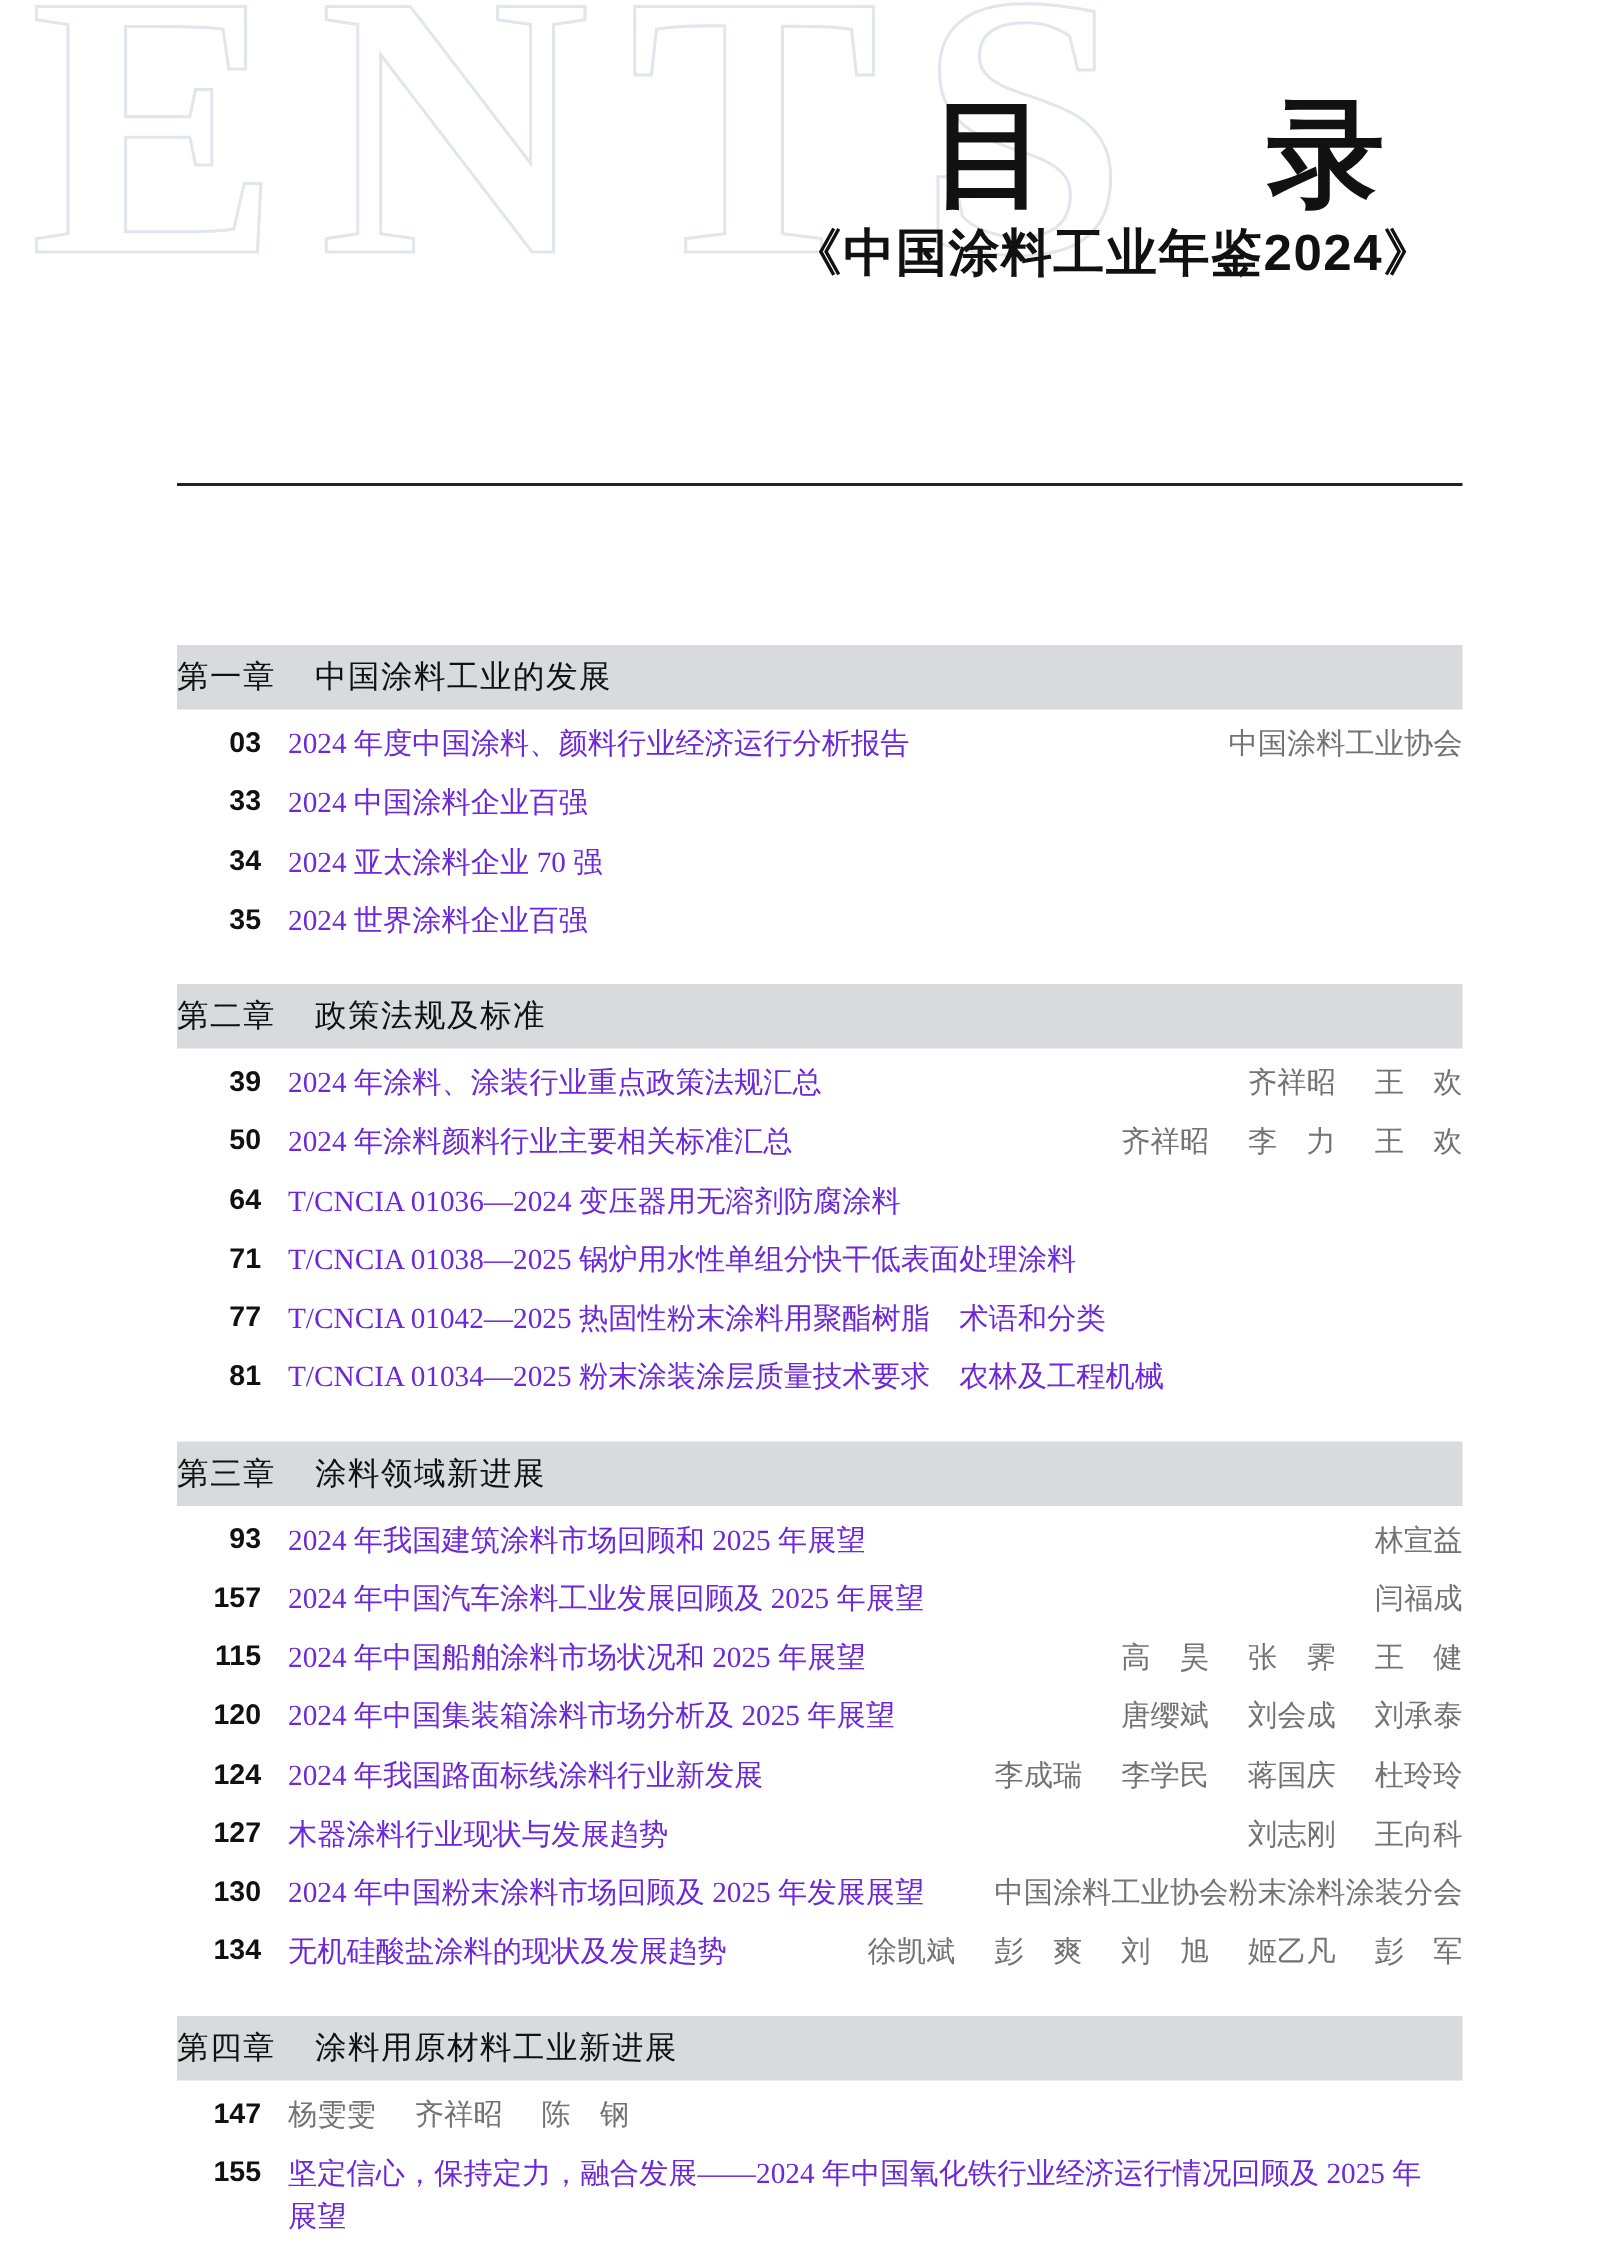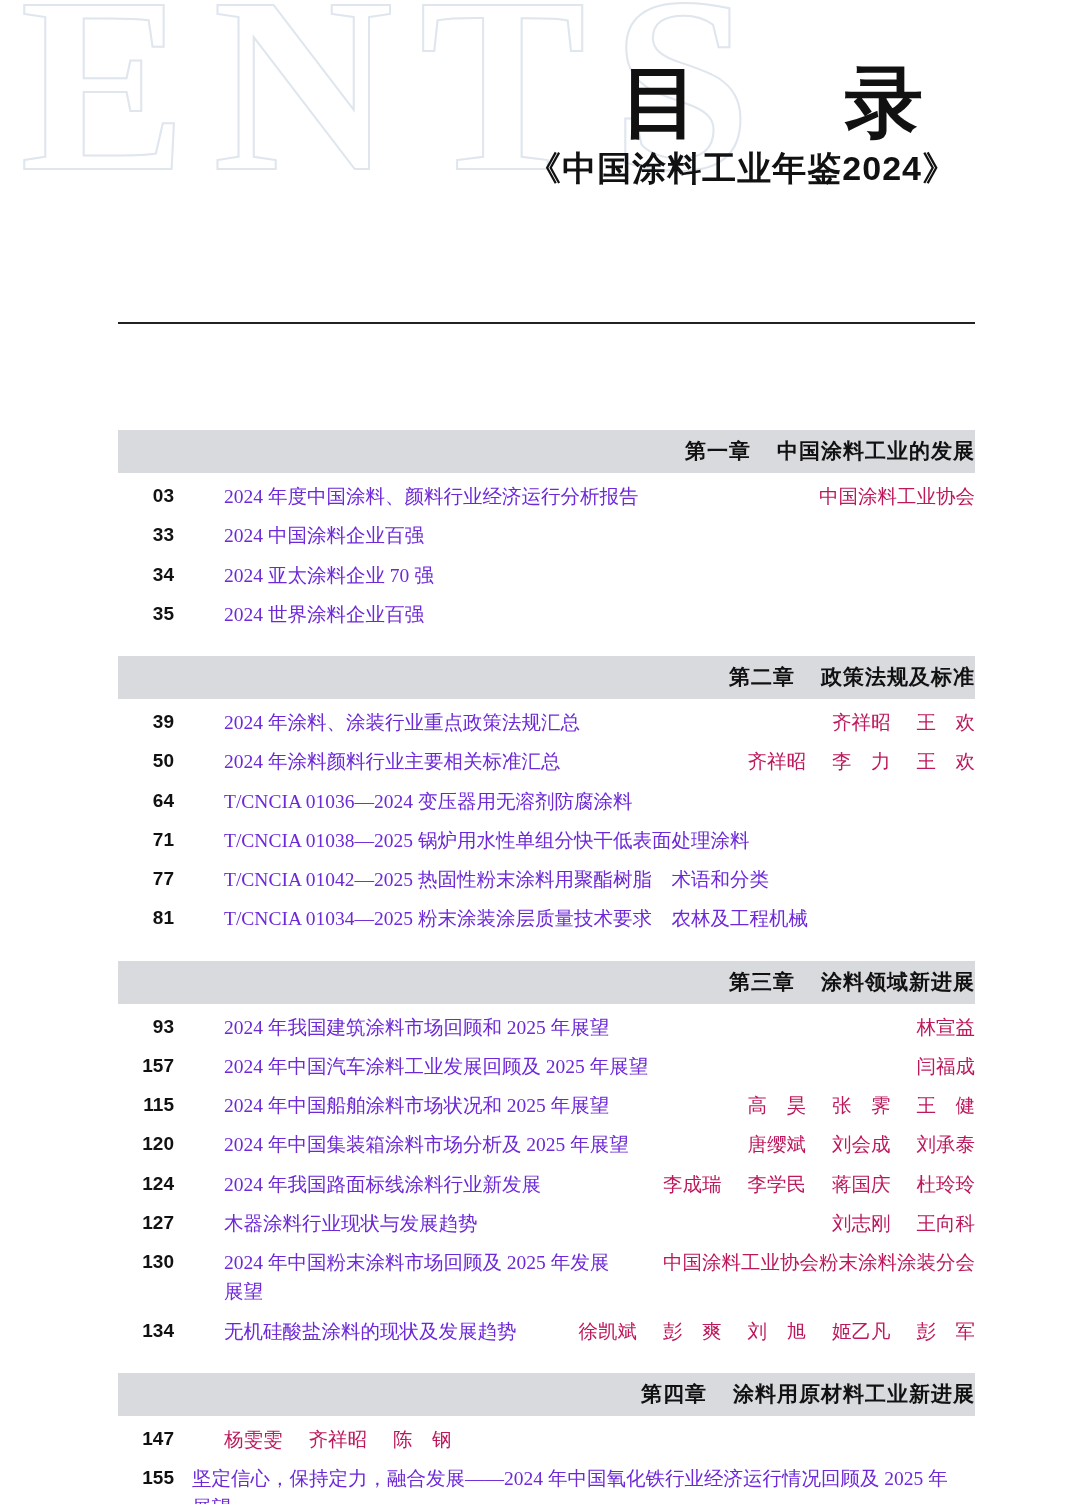--- a/index.html
+++ b/index.html
@@ -71,61 +71,60 @@
     left: 118px;
     right: 105px;
     top: 430px;
   }
 
   .chapter {
     margin-bottom: 8px;
   }
   .chapter-bar {
     background: #d9dade;
-    text-align: right;
+    text-align: left;
     font-family: "Liberation Sans", sans-serif;
-    font-weight: 700;
+    font-weight: 400;
     font-size: 21px;
     letter-spacing: 1px;
     padding: 7px 0 8px 0;
     color: #111;
     margin-bottom: 4px;
   }
   .chapter-bar .gap {
     display: inline-block;
     width: 26px;
   }
 
   .entry {
     display: flex;
     align-items: flex-start;
     padding: 5px 0 5px 0;
     font-size: 19.5px;
     line-height: 1.5;
-    gap: 32px;
   }
   .entry .page {
     flex: 0 0 56px;
     text-align: right;
     font-family: "Liberation Sans", sans-serif;
     font-weight: 700;
     font-size: 19px;
     padding-right: 18px;
     color: #111;
   }
   .entry .title {
     flex: 1 1 auto;
     padding-right: 14px;
     color: #6d28d9;
   }
   .entry .authors {
     flex: 0 0 auto;
     text-align: right;
     white-space: nowrap;
-    color: #be185d;
+    color: #737373;
   }
   .entry .authors span.a {
     display: inline-block;
     margin-left: 26px;
   }
   .entry .authors span.a:first-child {
     margin-left: 0;
   }
 
   .entry.wrap {

